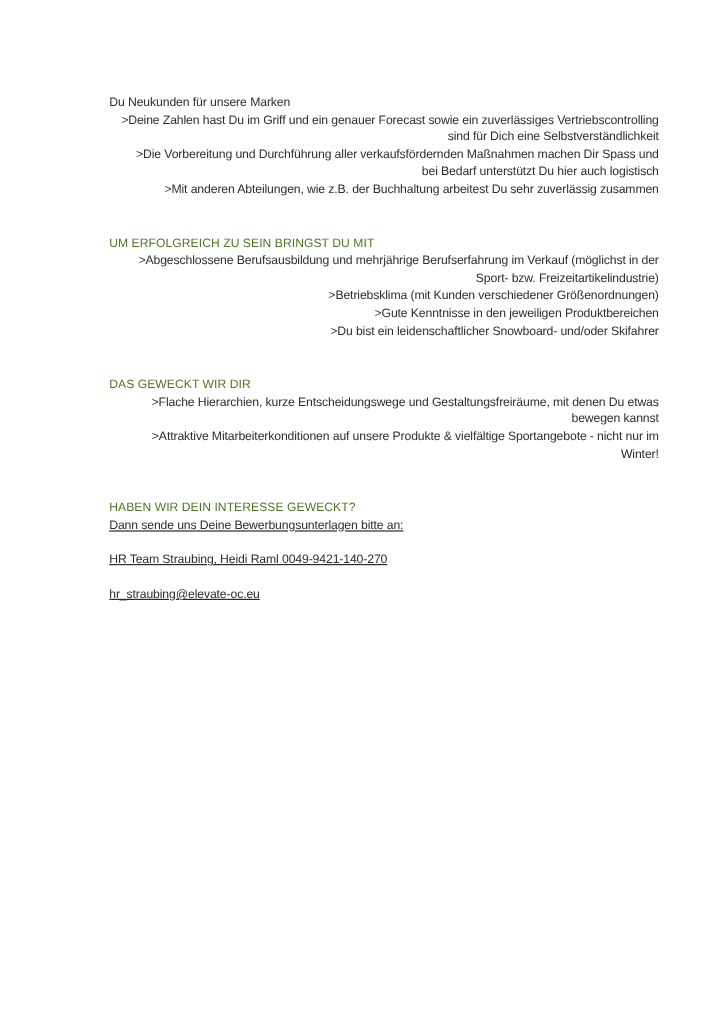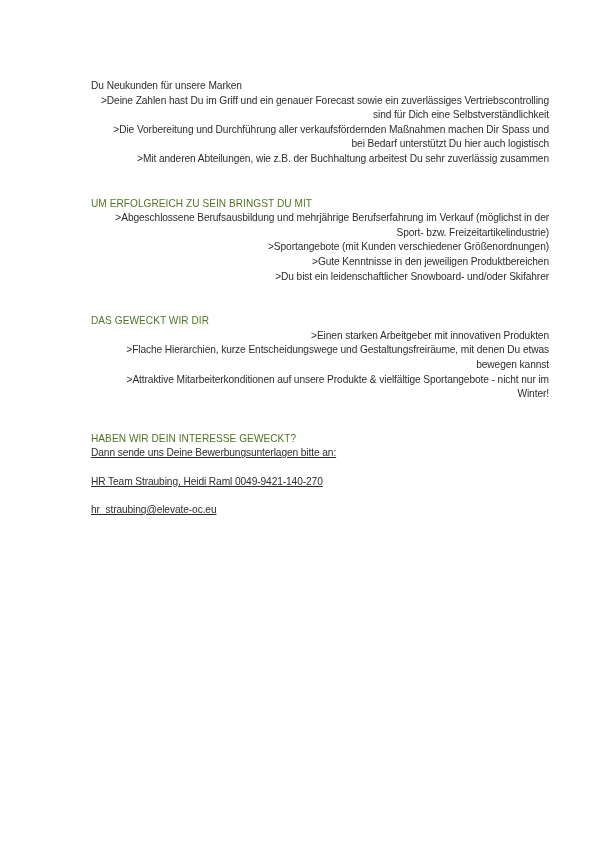--- a/index.html
+++ b/index.html
@@ -97,38 +97,35 @@
 
     <div class="gap-section"></div>
 
     <div class="block">
       <div class="section-heading">UM ERFOLGREICH ZU SEIN BRINGST DU MIT</div>
 
       <div class="bullet-line">
         <span class="bullet-mark">&gt;</span><span>Abgeschlossene Berufsausbildung und mehrjährige Berufserfahrung im Verkauf (möglichst in der Sport- bzw. Freizeitartikelindustrie)</span>
       </div>
       <div class="bullet-line">
-        <span class="bullet-mark">&gt;</span><span>Sportangebote (mit Kunden verschiedener Größenordnungen)</span>
+        <span class="bullet-mark">&gt;</span><span>Betriebsklima (mit Kunden verschiedener Größenordnungen)</span>
       </div>
       <div class="bullet-line">
         <span class="bullet-mark">&gt;</span><span>Gute Kenntnisse in den jeweiligen Produktbereichen</span>
       </div>
       <div class="bullet-line">
         <span class="bullet-mark">&gt;</span><span>Du bist ein leidenschaftlicher Snowboard- und/oder Skifahrer</span>
       </div>
     </div>
 
     <div class="gap-section"></div>
 
     <div class="block">
       <div class="section-heading">DAS GEWECKT WIR DIR</div>
 
-      <div class="bullet-line">
-        <span class="bullet-mark">&gt;</span><span>Einen starken Arbeitgeber mit innovativen Produkten</span>
-      </div>
       <div class="bullet-line">
         <span class="bullet-mark">&gt;</span><span>Flache Hierarchien, kurze Entscheidungswege und Gestaltungsfreiräume, mit denen Du etwas bewegen kannst</span>
       </div>
       <div class="bullet-line">
         <span class="bullet-mark">&gt;</span><span>Attraktive Mitarbeiterkonditionen auf unsere Produkte &amp; vielfältige Sportangebote - nicht nur im Winter!</span>
       </div>
     </div>
 
     <div class="gap-section"></div>
 

